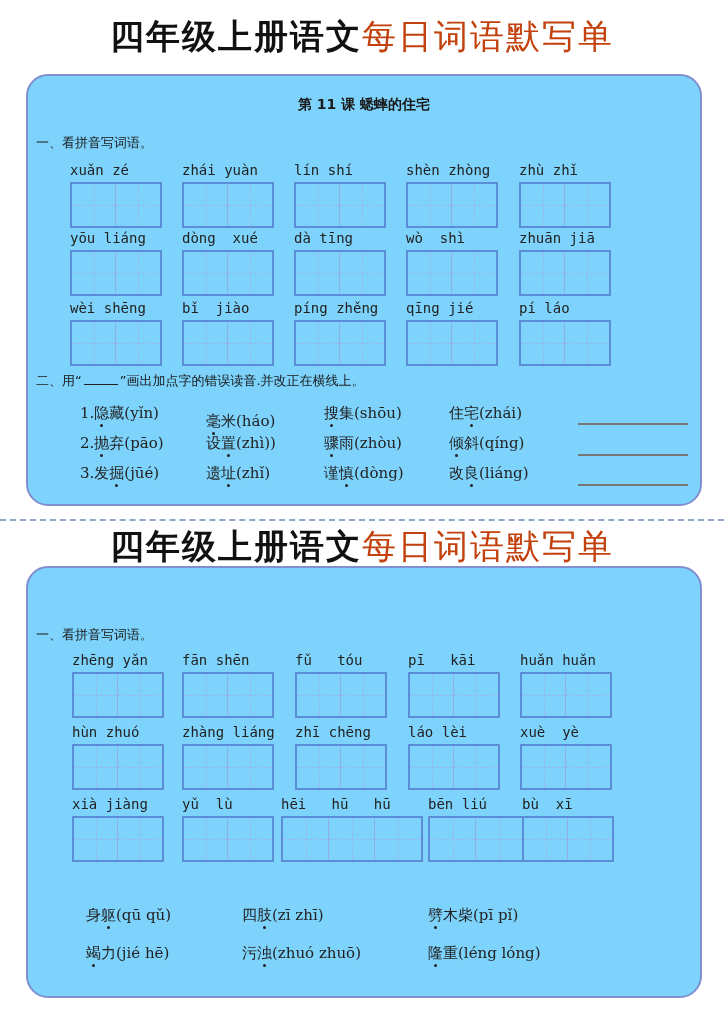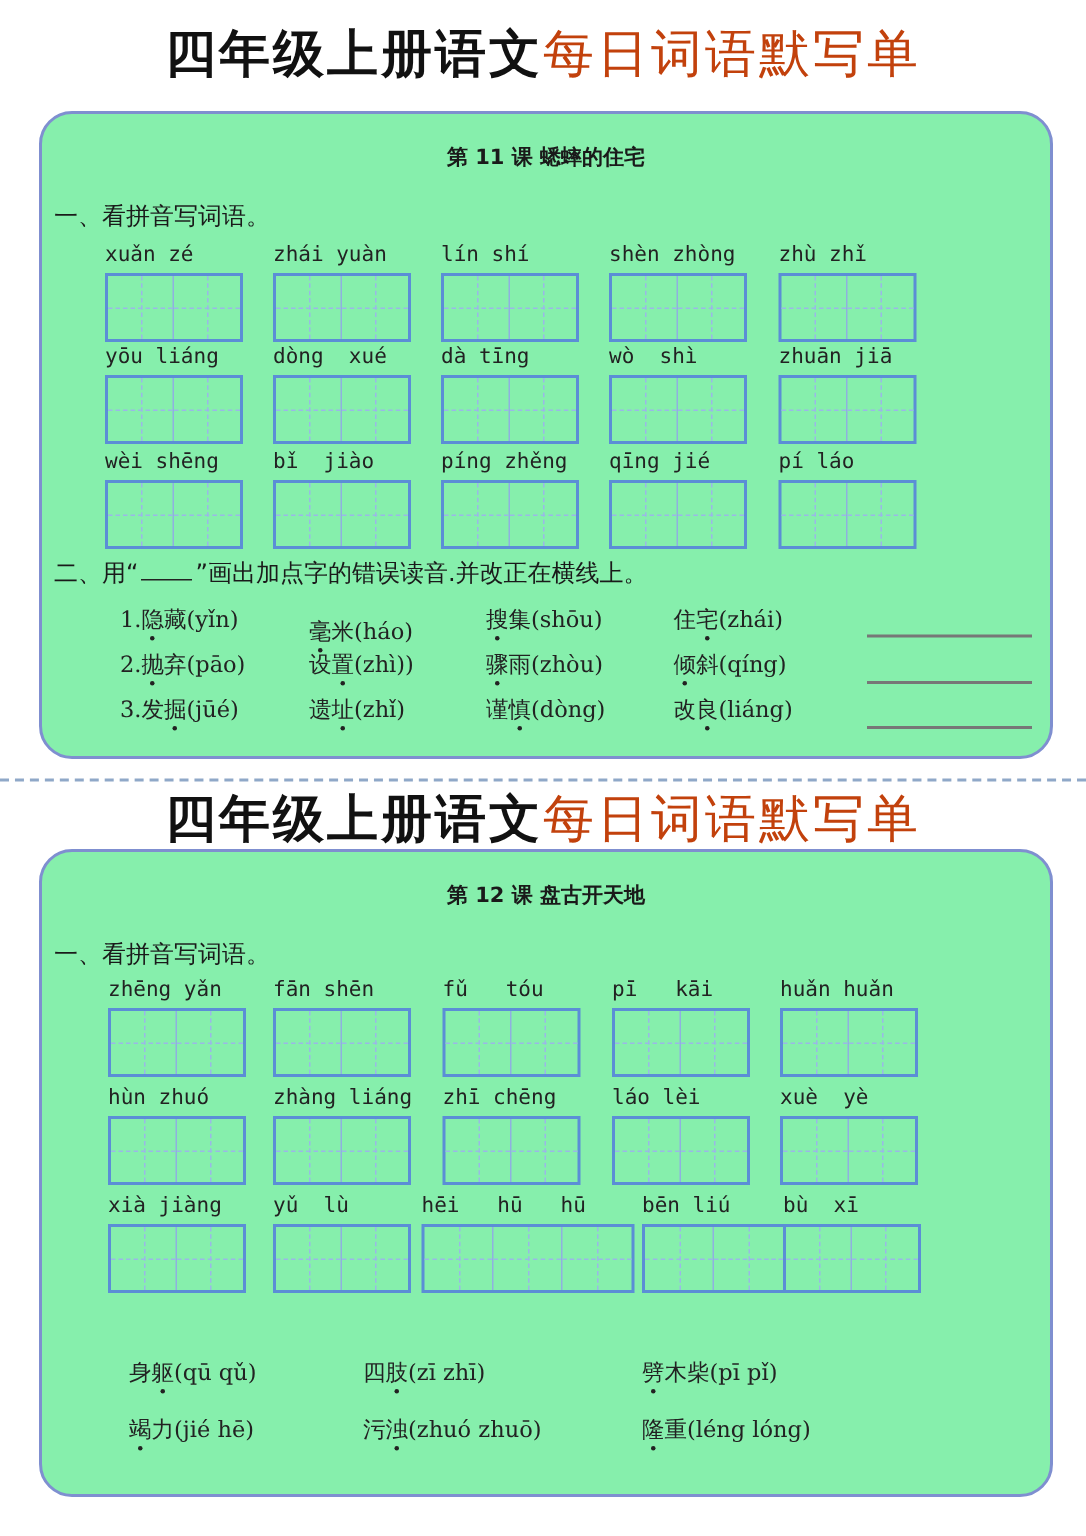--- a/index.html
+++ b/index.html
@@ -9,28 +9,28 @@
   }
   .banner {
     position: absolute; left: 0; width: 724px; text-align: center;
     font-family: "DejaVu Sans", sans-serif; font-weight: bold;
     font-size: 34px; letter-spacing: 2px; line-height: 44px;
   }
   .banner .black { color: #111111; }
   .banner .blue { color: #c2410c; font-weight: normal; }
   .card {
     position: absolute; left: 26px; width: 672px;
-    border: 2px solid #7f8fd0; border-radius: 22px; background: #86efac;
+    border: 2px solid #7f8fd0; border-radius: 22px; background: #7dd3fc;
   }
   .lesson-title {
     position: absolute; left: 0; width: 100%; text-align: center;
     font-family: "DejaVu Sans", sans-serif; font-weight: bold; font-size: 14px;
   }
   .section-title {
-    position: absolute; left: 8px; font-size: 16px; font-family: "DejaVu Sans", sans-serif;
+    position: absolute; left: 8px; font-size: 13px; font-family: "DejaVu Sans", sans-serif;
   }
   .section-title .u { display: inline-block; width: 34px; border-bottom: 1px solid #222; margin: 0 2px; height: 12px; vertical-align: baseline; }
   .item { position: absolute; }
   .py {
     position: absolute; top: 0; left: 0; width: 100%; text-align: left;
     font-family: "DejaVu Sans Mono", monospace; font-size: 14px; white-space: pre; color: #222;
   }
   .grid {
     position: absolute; top: 20px; left: 0; height: 46px;
     border: 2px solid #5b8ed6; box-sizing: border-box; display: flex;
@@ -203,21 +203,20 @@
   <div class="answer-line" style="left:550px; top:408px;"></div>
 </div>
 
 <div class="divider"></div>
 
 <div class="banner" style="top:524px;">
   <span class="black">四年级上册语文</span><span class="blue">每日词语默写单</span>
 </div>
 
 <div class="card" style="top:566px; height:428px;">
-  <div class="lesson-title" style="top:20px;">第 12 课  盘古开天地</div>
   <div class="section-title" style="top:58px;">一、看拼音写词语。</div>
 
   <div class="item" style="left:44px; top:84px; width:92px;">
       <div class="py">zhēng yǎn</div>
       <div class="grid" style="width:92px;">
         <div class="cell"></div>
         <div class="cell"></div>
       </div>
     </div>
   <div class="item" style="left:154px; top:84px; width:92px;">

